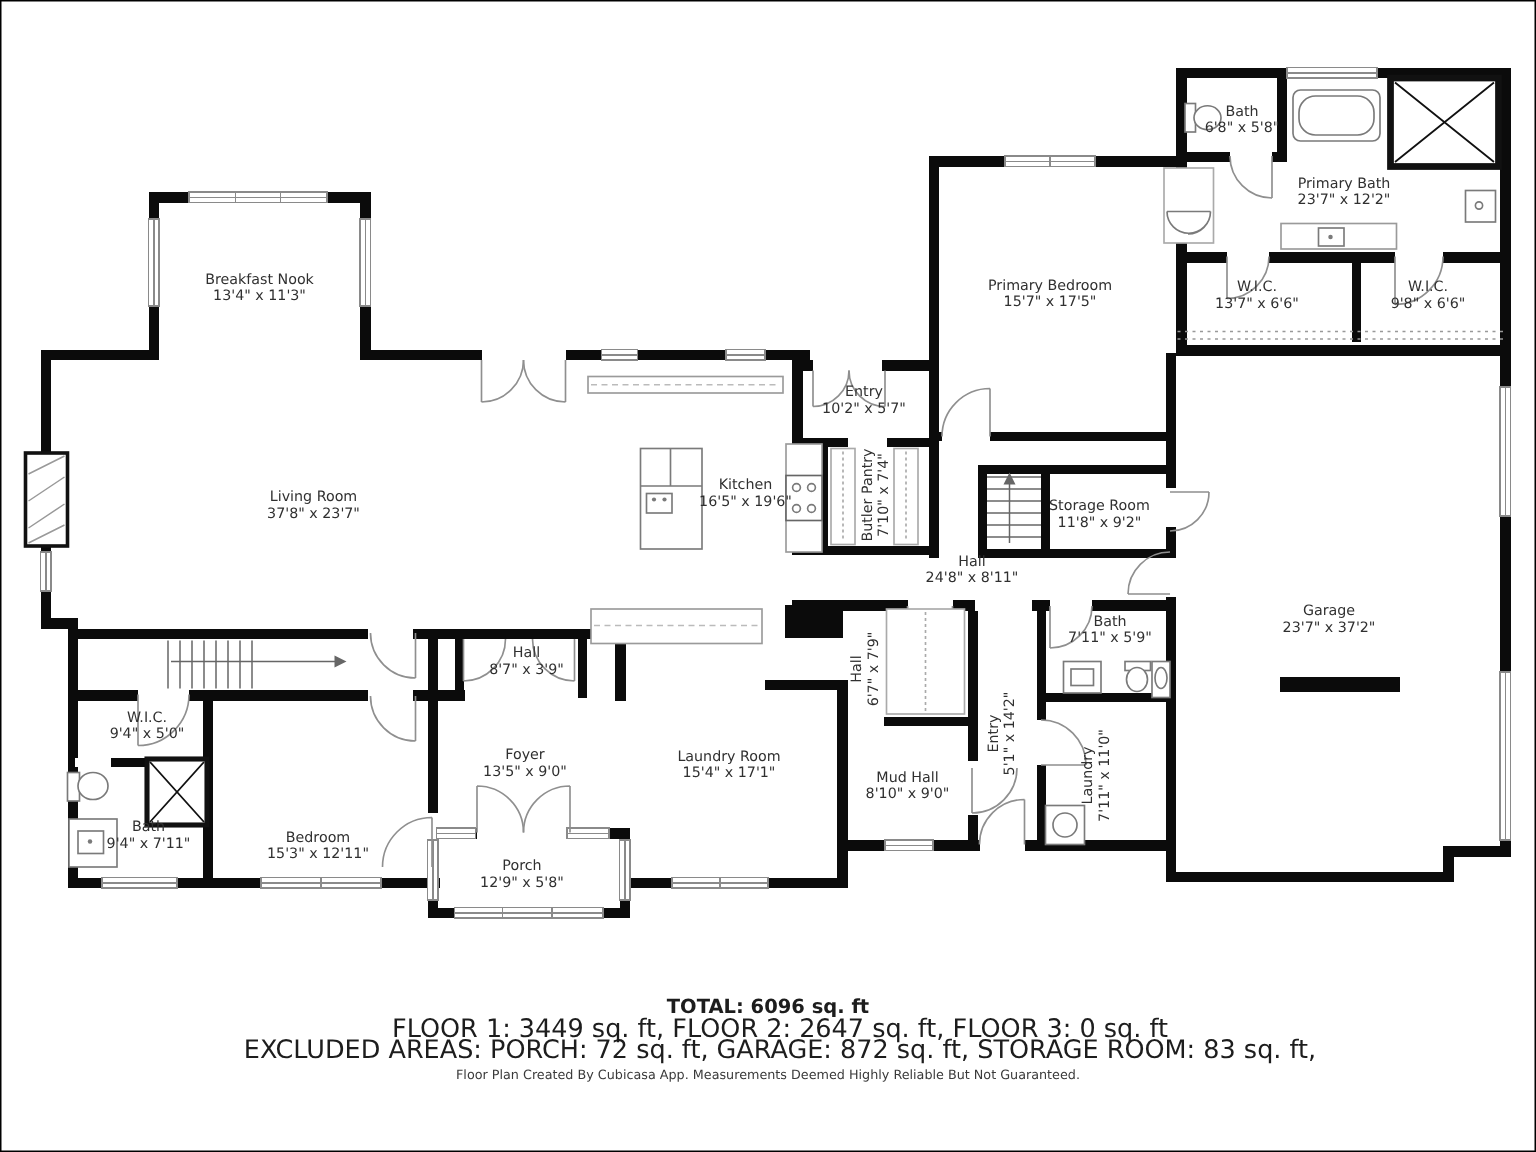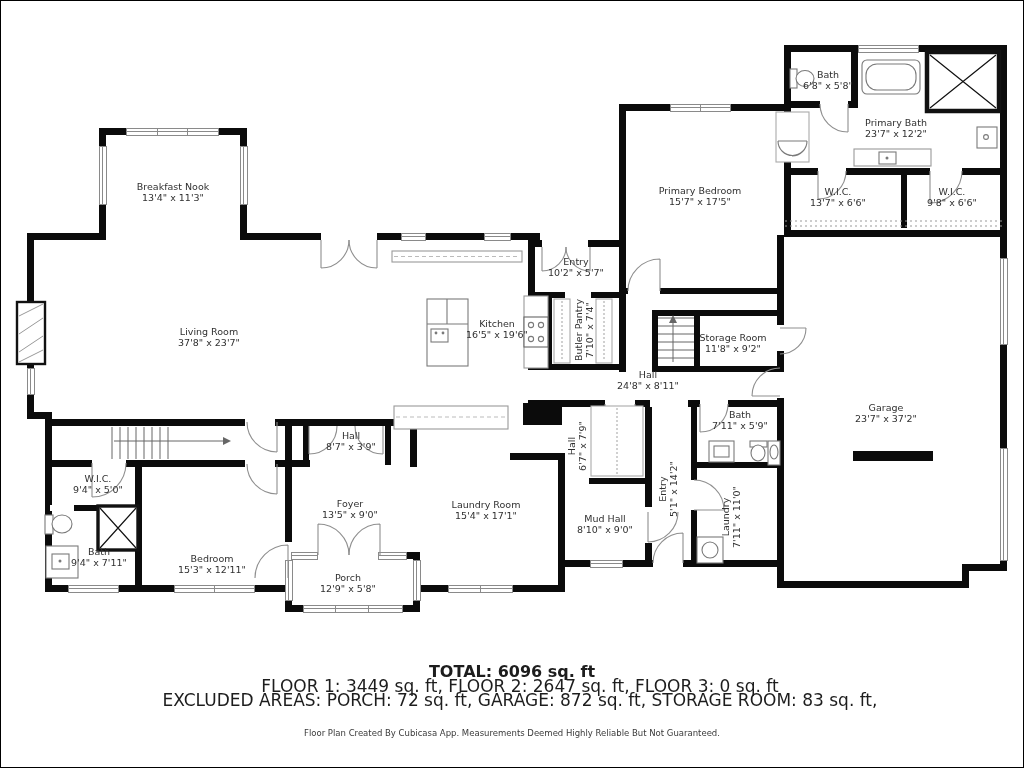--- a/index.html
+++ b/index.html
@@ -6,23 +6,23 @@
   .stage{position:relative;width:1024px;height:768px;background:#fff;overflow:hidden;
          font-family:"DejaVu Sans",sans-serif;}
   .frame{position:absolute;inset:0;border:1px solid #000;pointer-events:none;z-index:50;}
   svg.plan{position:absolute;left:0;top:0;}
   .labels{position:absolute;left:0;top:0;width:1024px;height:620px;z-index:10;}
   .room-label{position:absolute;text-align:center;color:#303030;font-size:9.5px;
               line-height:11px;white-space:nowrap;transform:translate(-50%,-50%);}
   .room-label.rot{transform:translate(-50%,-50%) rotate(-90deg);}
   .room-label .rname,.room-label .rdims{display:block;}
   .footer{position:absolute;left:0;right:0;top:664px;text-align:center;color:#1d1d1d;z-index:10;}
-  .footer .total{font-weight:bold;font-size:16px;line-height:15px;margin-bottom:1px;}
+  .footer .total{font-weight:bold;font-size:13px;line-height:15px;margin-bottom:1px;}
   .footer .fline{font-size:17px;line-height:13.5px;margin-left:16px;}
-  .footer .disclaimer{font-size:8.5px;color:#3a3a3a;margin-top:21px;}
+  .footer .disclaimer{font-size:8.5px;color:#3a3a3a;margin-top:5px;}
 </style>
 </head>
 <body>
 
 <div class="stage">
   <div class="frame"></div>
 
   <svg class="plan" width="1024" height="768" viewBox="0 0 1024 768">
 
     <g fill="#0b0b0b" shape-rendering="crispEdges">

